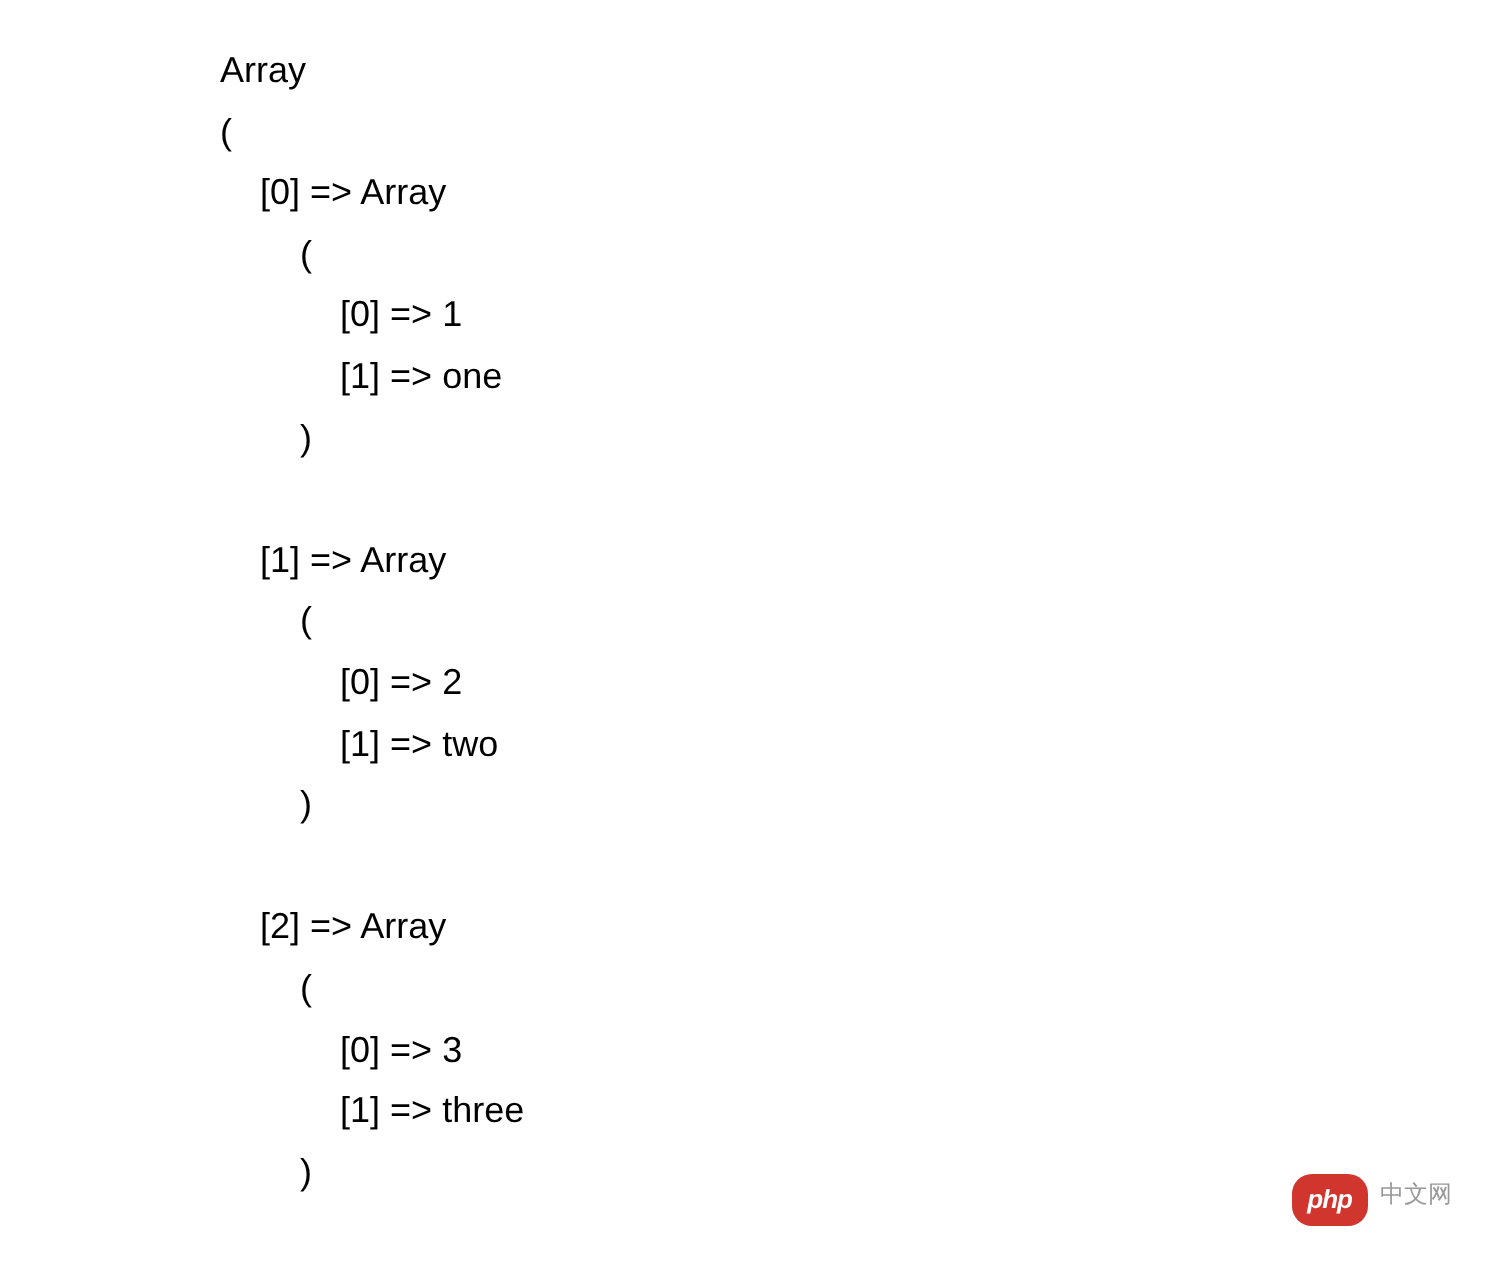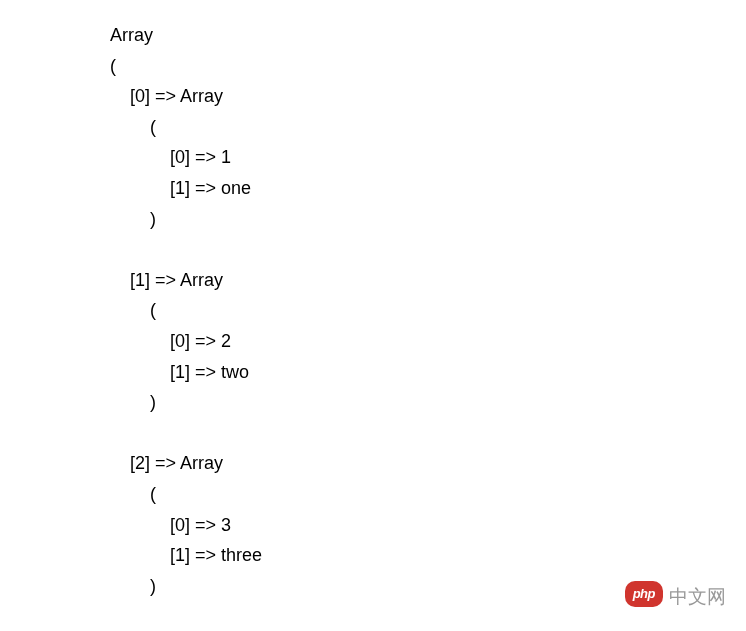--- a/index.html
+++ b/index.html
@@ -36,21 +36,21 @@
       font-family: Arial, sans-serif;
       font-size: 13px;
       font-style: italic;
       font-weight: bold;
       padding: 2px 8px;
       border-radius: 10px;
       letter-spacing: -0.5px;
     }
     .watermark-text {
       font-family: "Microsoft YaHei", Arial, sans-serif;
-      font-size: 19px;
+      font-size: 12px;
       color: #999999;
     }
   </style>
 </head>
 <body>
 
 <pre><span>Array</span>
 <span>(</span>
     <span>[0]</span> <span>=&gt;</span> <span>Array</span>
         <span>(</span>

